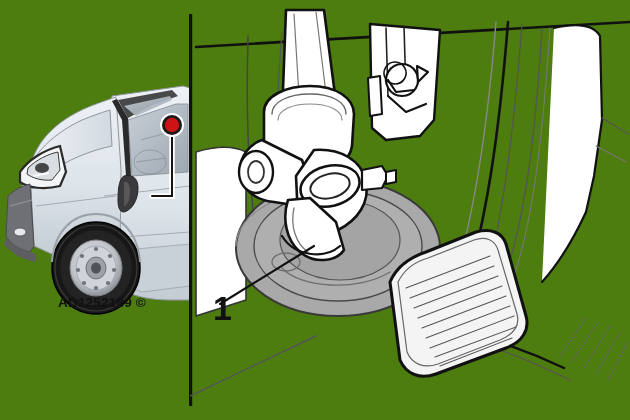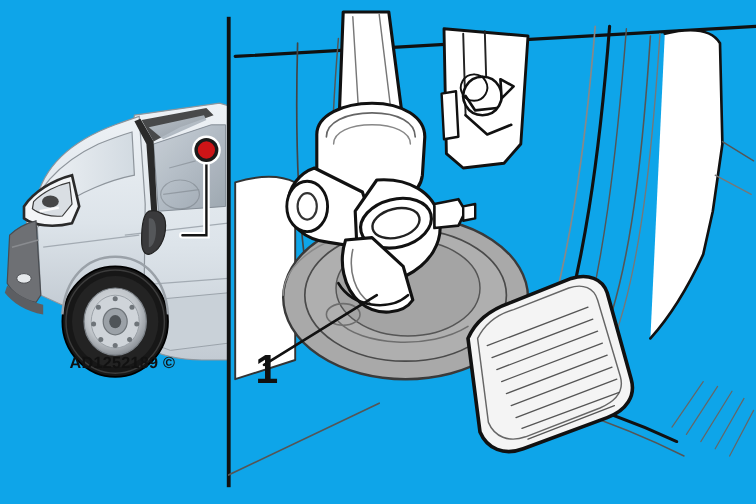--- a/index.html
+++ b/index.html
@@ -1,18 +1,18 @@
 <!DOCTYPE html>
 <html><head>
 <meta charset="utf-8">
 <style>
   html,body{margin:0;padding:0;background:#fff;}
   body{width:630px;height:420px;overflow:hidden;
        font-family:"Liberation Sans",sans-serif;}
-  #stage{position:relative;width:630px;height:420px;background:#0ea5e9;}
+  #stage{position:relative;width:630px;height:420px;background:#4d7c0f;}
   #stage svg{position:absolute;left:0;top:0;}
   .lbl{position:absolute;font-weight:bold;color:#111;letter-spacing:.2px;}
   #partno{left:58px;top:295px;font-size:13.5px;}
   #callout1{left:213px;top:291px;font-size:34px;line-height:34px;font-weight:bold;}
 </style>
 </head>
 <body>
 
 <div id="stage">
 

